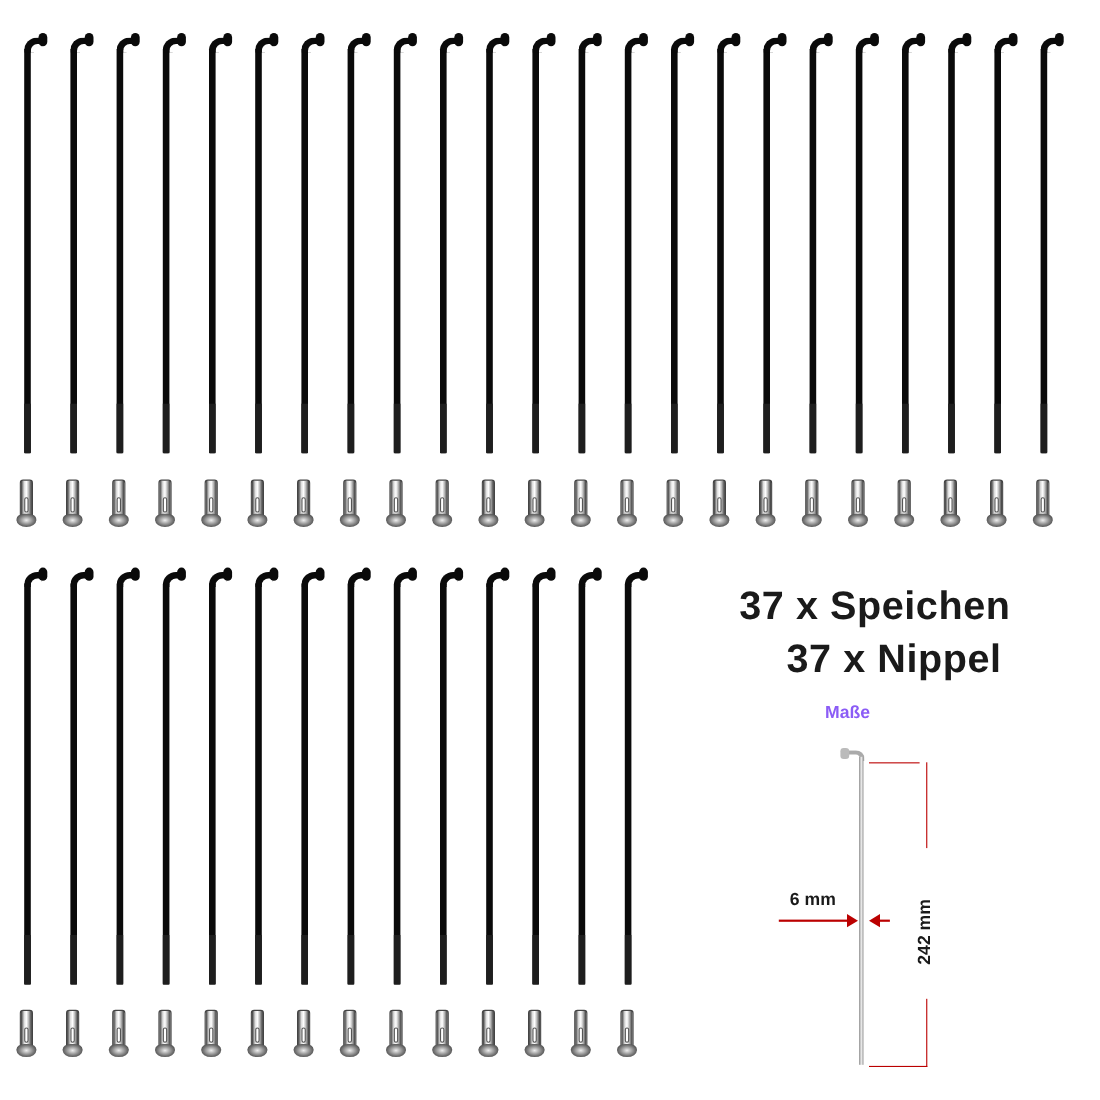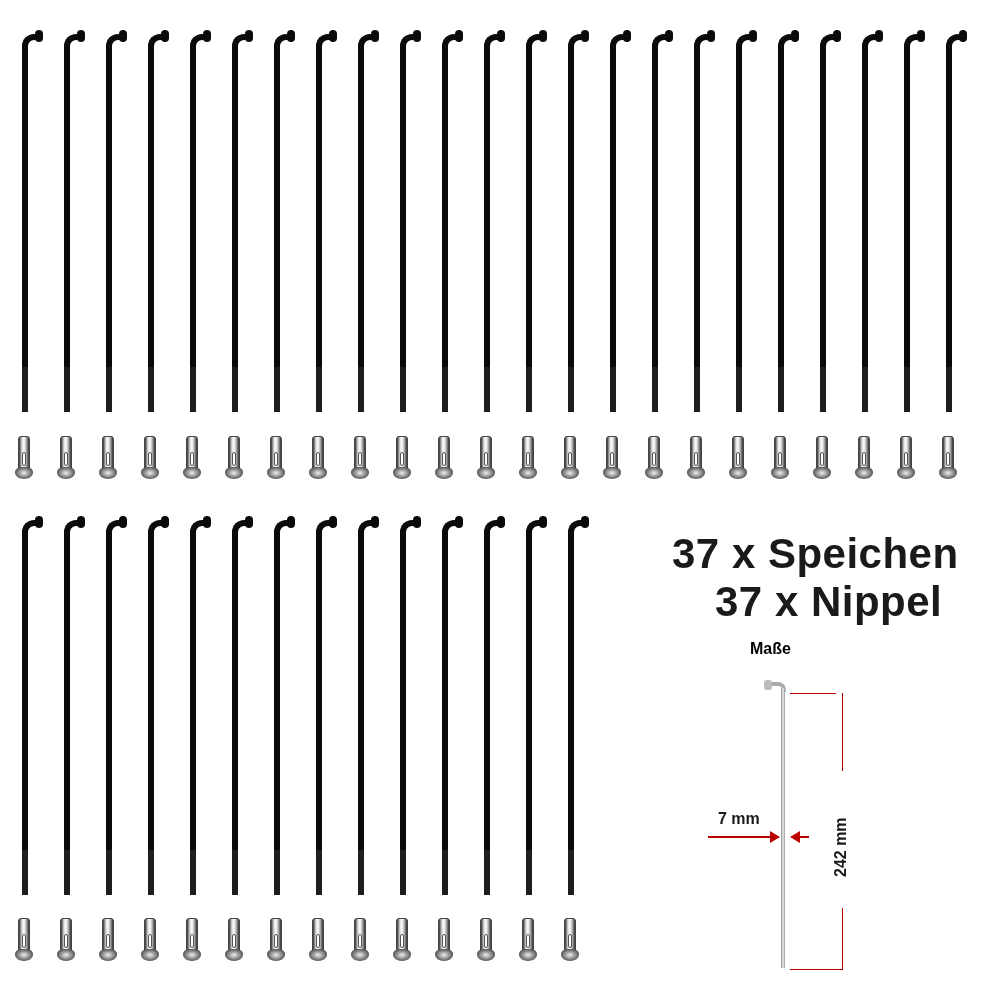--- a/index.html
+++ b/index.html
@@ -6,22 +6,22 @@
   body{width:1000px;height:1000px;position:relative;overflow:hidden;font-family:"Liberation Sans",sans-serif;}
   .spoke{position:absolute;width:30px;}
   .spoke .shaft{position:absolute;left:0;width:6px;background:#0a0a0a;border-radius:1px;}
   .spoke .thread{position:absolute;left:0;width:6px;background:#1e1e1e;}
   .spoke .bend{position:absolute;left:0;top:0;width:16px;height:14px;border-top:6px solid #0a0a0a;border-left:6px solid #0a0a0a;border-top-left-radius:12px;box-sizing:border-box;}
   .spoke .head{position:absolute;top:-4px;left:13px;width:8px;height:12px;background:#0a0a0a;border-radius:4px;}
   .nipple{position:absolute;width:18px;height:44px;}
   .nipple .body{position:absolute;left:3px;top:0;width:12px;height:34px;background:linear-gradient(90deg,#333,#ddd 30%,#fff 50%,#bbb 70%,#333);border:1px solid #444;border-radius:3px 3px 0 0;box-sizing:border-box;}
   .nipple .slot{position:absolute;left:7px;top:16px;width:4px;height:14px;background:#fff;border:1px solid #555;border-radius:2px;box-sizing:border-box;}
   .nipple .base{position:absolute;left:0;top:31px;width:18px;height:12px;background:radial-gradient(ellipse at center,#eee 0%,#777 55%,#222 100%);border-radius:40% 40% 50% 50%;}
-  .title{position:absolute;left:672px;font-weight:bold;font-size:42px;color:#1a1a1a;letter-spacing:0.5px;}
-  .masse{position:absolute;left:750px;top:640px;font-weight:bold;font-size:16px;color:#000000;}
+  .title{position:absolute;left:672px;font-weight:bold;font-size:36px;color:#1a1a1a;letter-spacing:0.5px;}
+  .masse{position:absolute;left:750px;top:640px;font-weight:bold;font-size:16px;color:#8b5cf6;}
   .diag-spoke{position:absolute;left:781px;top:688px;width:4px;height:280px;background:linear-gradient(90deg,#888,#eee,#999);}
   .diag-head{position:absolute;left:766px;top:682px;width:20px;height:10px;border-top:4px solid #aaa;border-right:4px solid #aaa;border-top-right-radius:8px;box-sizing:border-box;}
   .diag-head2{position:absolute;left:764px;top:680px;width:8px;height:10px;background:#bbb;border-radius:3px;}
   .redline{position:absolute;background:#b00;}
   .arrow{position:absolute;width:0;height:0;border-top:6px solid transparent;border-bottom:6px solid transparent;}
   .dim-label{position:absolute;font-weight:bold;font-size:16px;color:#1a1a1a;}
   .dim-label.vert{transform:rotate(-90deg);transform-origin:left top;}
 </style>
 </head>
 <body>
@@ -454,14 +454,14 @@
   <div class="redline" style="left:790px;top:693px;width:46px;height:1px;"></div>
   <div class="redline" style="left:842px;top:693px;width:1px;height:78px;"></div>
   <div class="redline" style="left:842px;top:908px;width:1px;height:62px;"></div>
   <div class="redline" style="left:790px;top:969px;width:53px;height:1px;"></div>
   <div class="dim-label vert" style="left:832px;top:877px;">242 mm</div>
 
   <div class="redline" style="left:708px;top:836px;width:64px;height:2px;"></div>
   <div class="arrow" style="left:770px;top:831px;border-left:10px solid #b00;"></div>
   <div class="arrow" style="left:790px;top:831px;border-right:10px solid #b00;"></div>
   <div class="redline" style="left:799px;top:836px;width:10px;height:2px;"></div>
-  <div class="dim-label" style="left:718px;top:810px;">7 mm</div>
+  <div class="dim-label" style="left:718px;top:810px;">6 mm</div>
 </div>
 
 </body></html>

